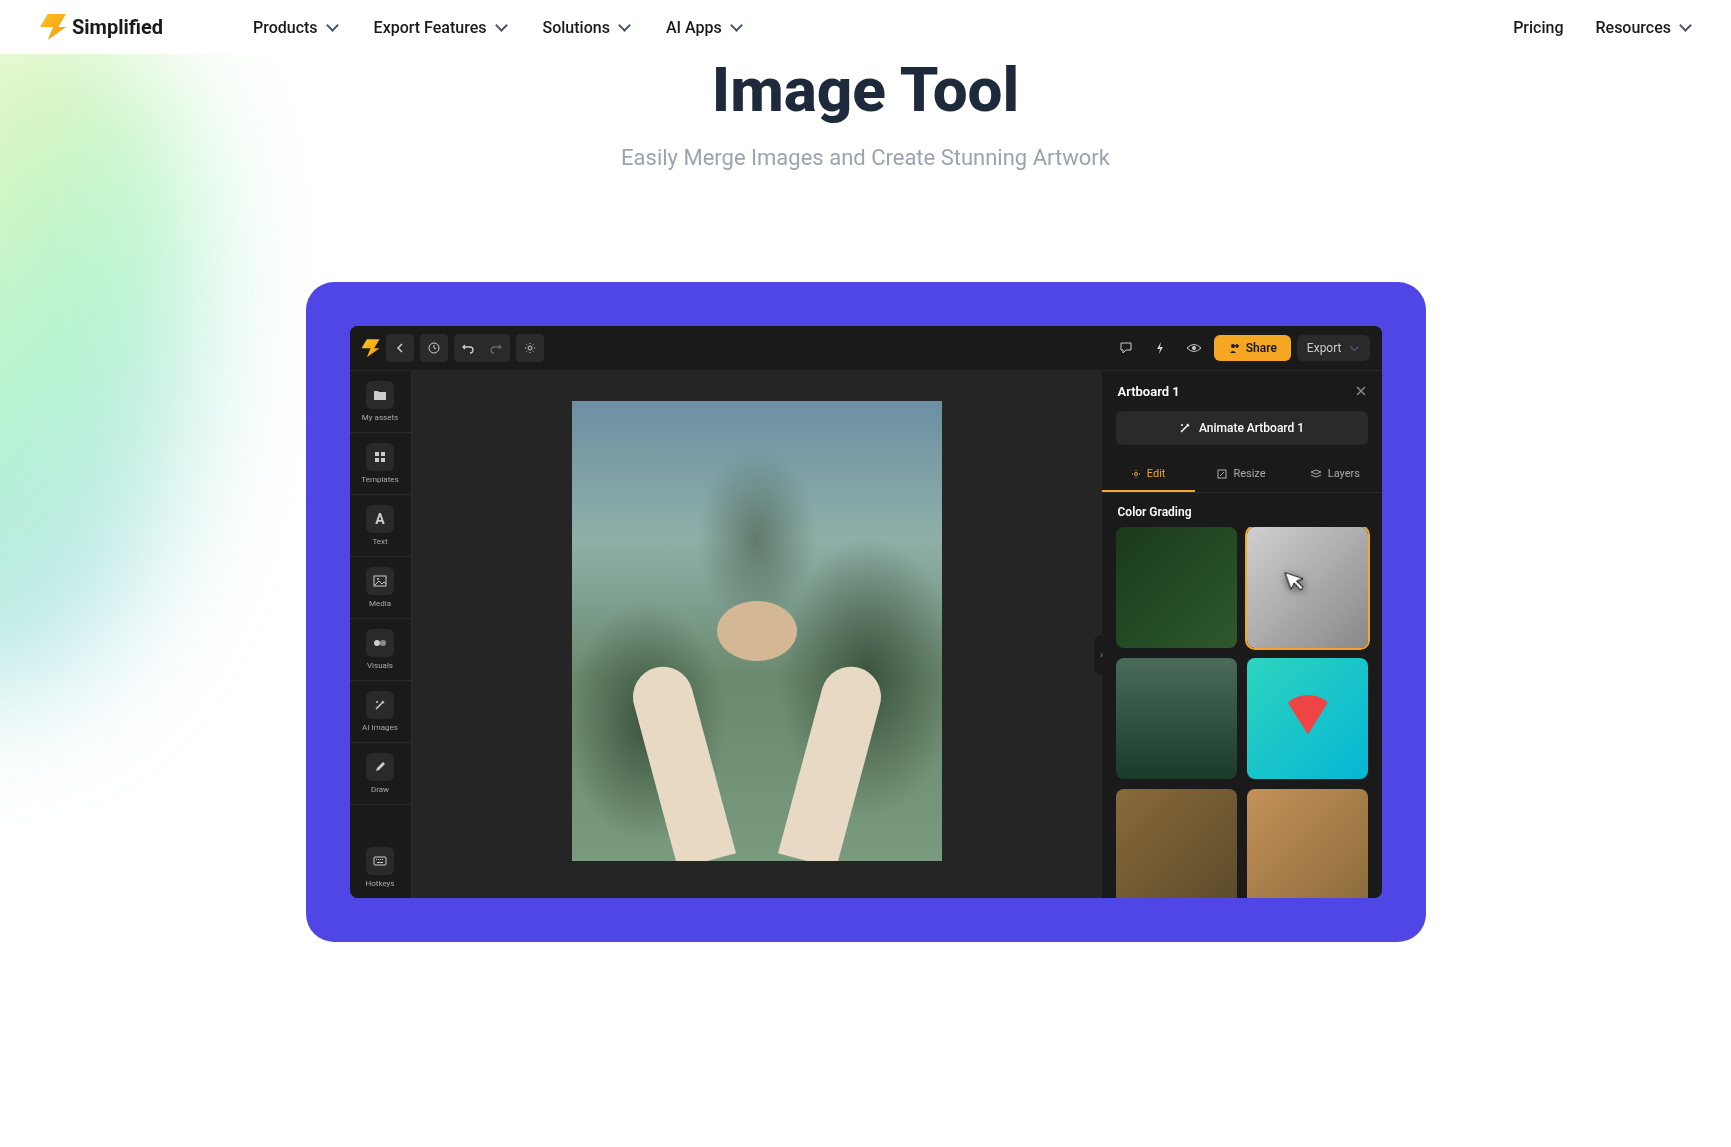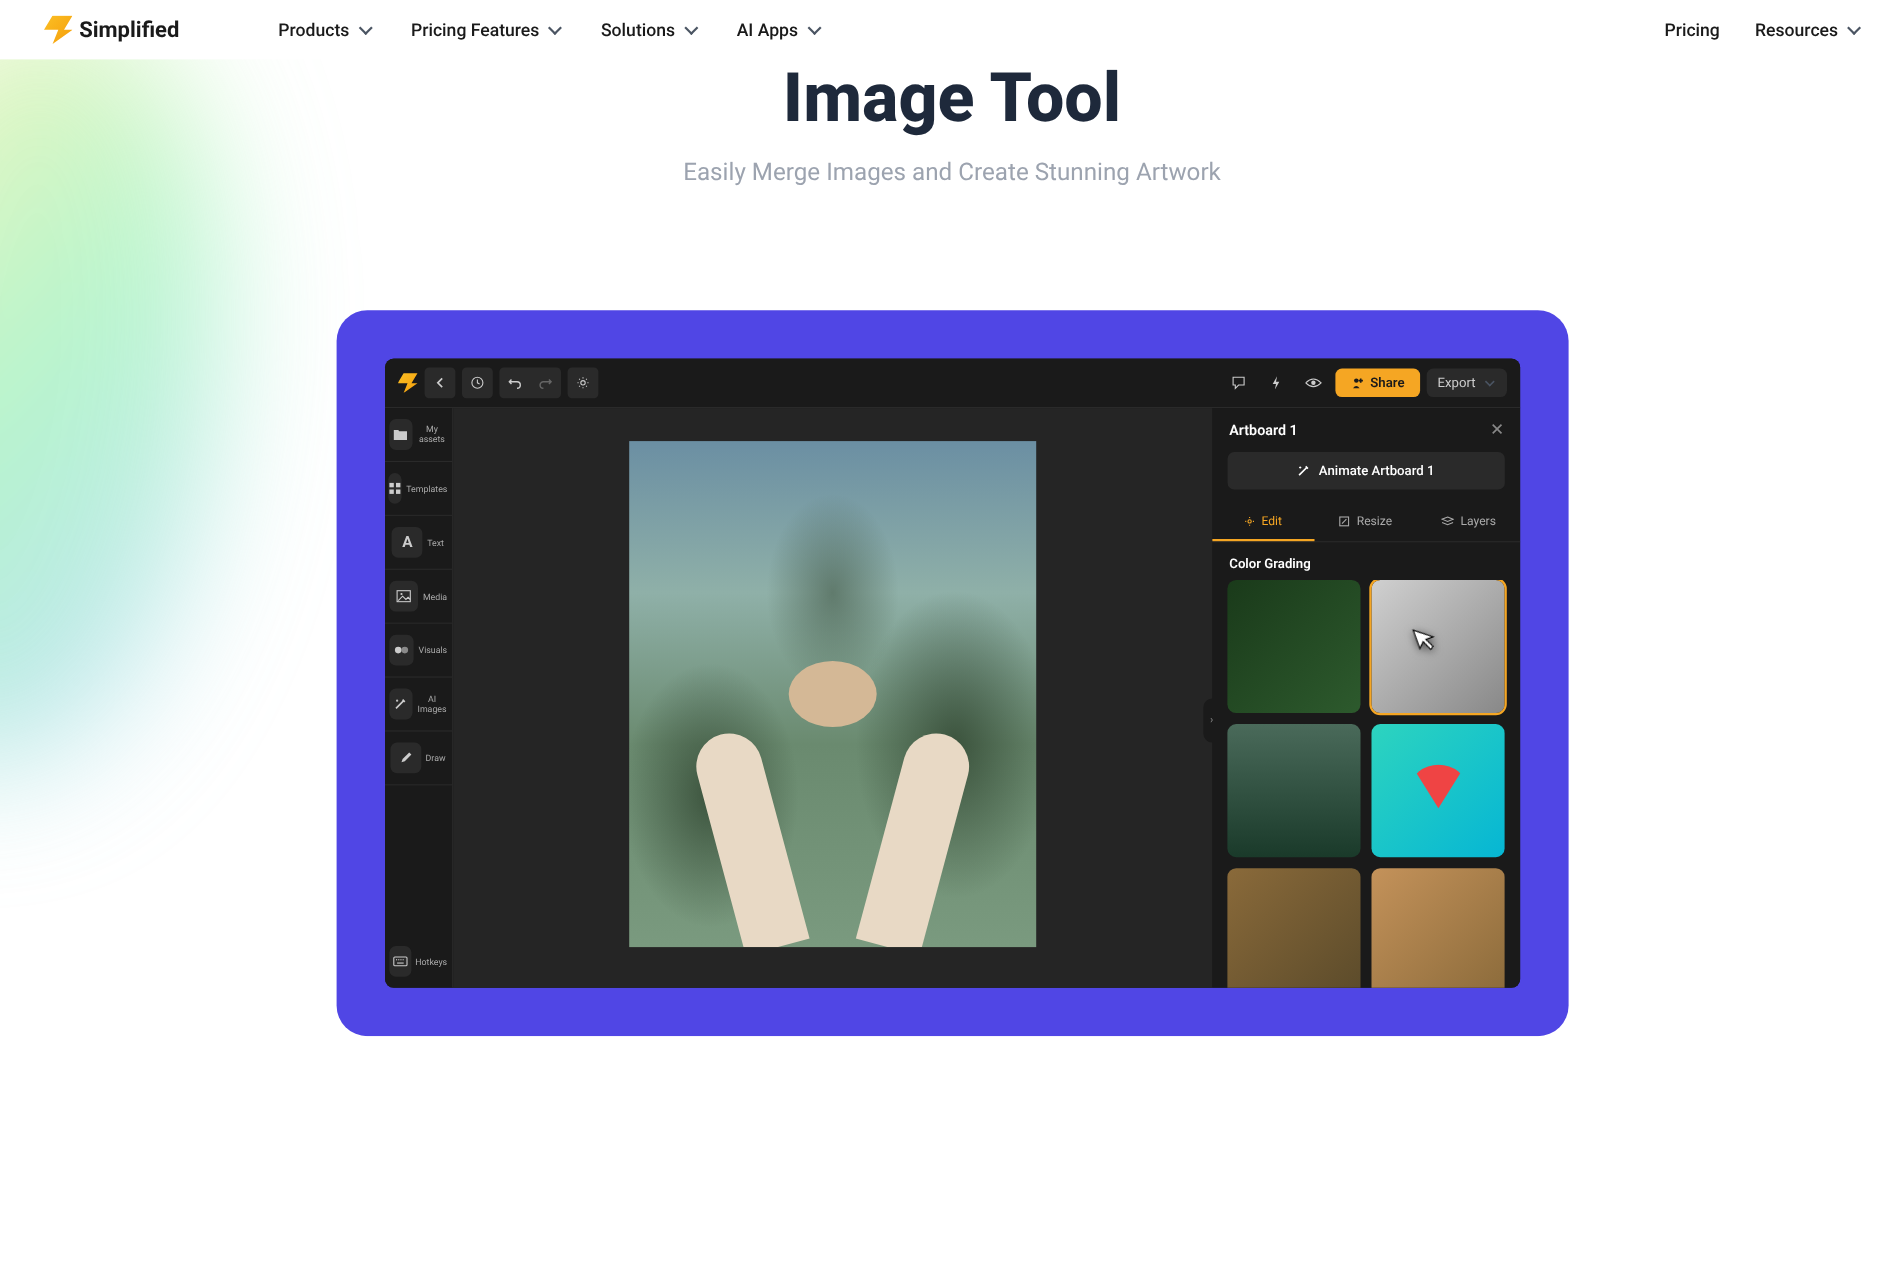--- a/index.html
+++ b/index.html
@@ -203,21 +203,21 @@
     
     .left-sidebar {
       width: 62px;
       background: #1a1a1a;
       border-right: 1px solid #2a2a2a;
       display: flex;
       flex-direction: column;
     }
     .sidebar-item {
       display: flex;
-      flex-direction: row;
+      flex-direction: column;
       align-items: center;
       justify-content: center;
       padding: 10px 4px;
       gap: 4px;
       cursor: pointer;
       border-bottom: 1px solid #2a2a2a;
     }
     .sidebar-icon-box {
       width: 28px;
       height: 28px;
@@ -427,21 +427,21 @@
   <div class="logo">
     <span class="logo-mark"></span>
     <span>Simplified</span>
   </div>
   <div class="nav-menu">
     <div class="nav-item">
       <span>Products</span>
       <span class="chevron"></span>
     </div>
     <div class="nav-item">
-      <span>Pricing Features</span>
+      <span>Export Features</span>
       <span class="chevron"></span>
     </div>
     <div class="nav-item">
       <span>Solutions</span>
       <span class="chevron"></span>
     </div>
     <div class="nav-item">
       <span>AI Apps</span>
       <span class="chevron"></span>
     </div>

